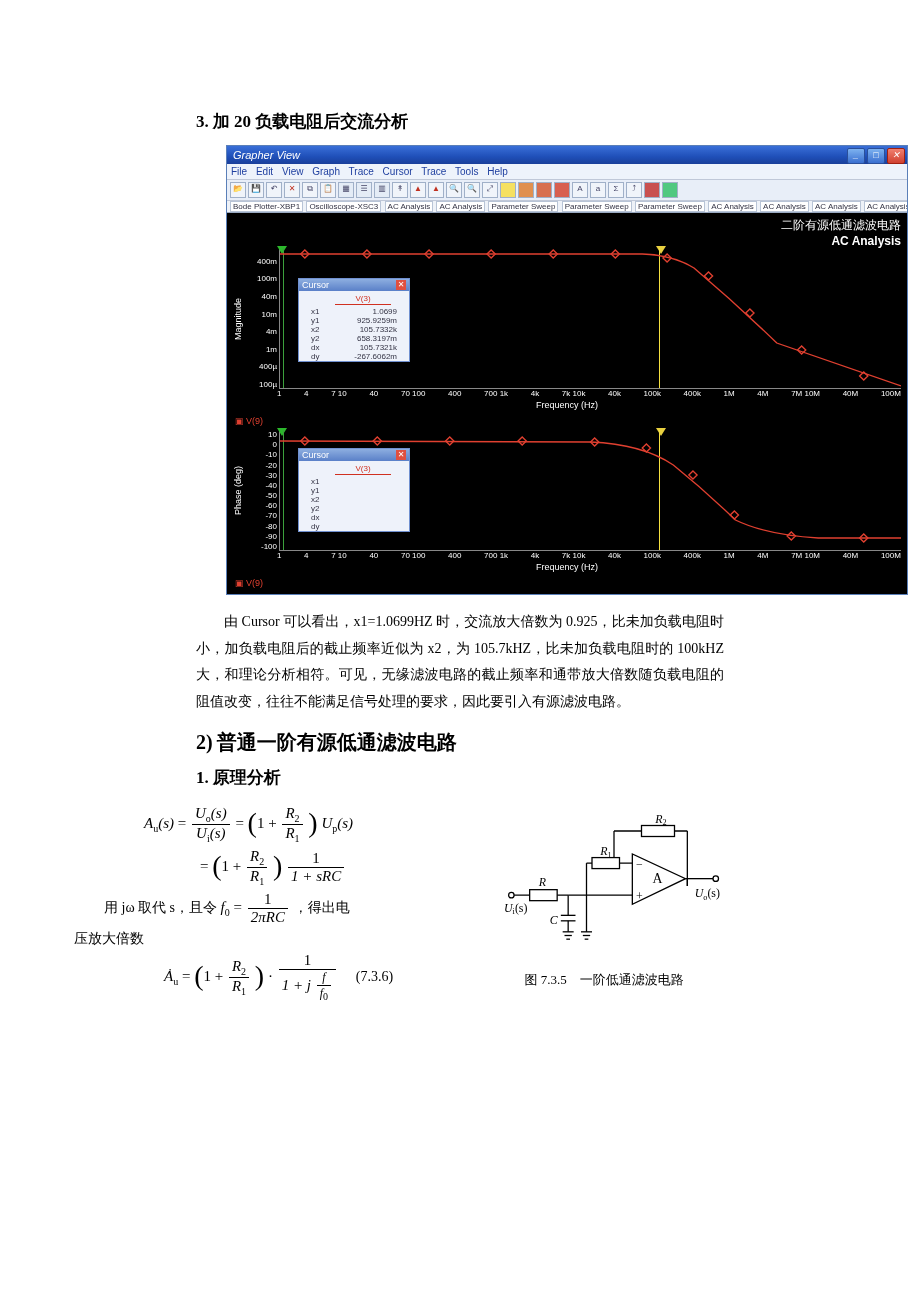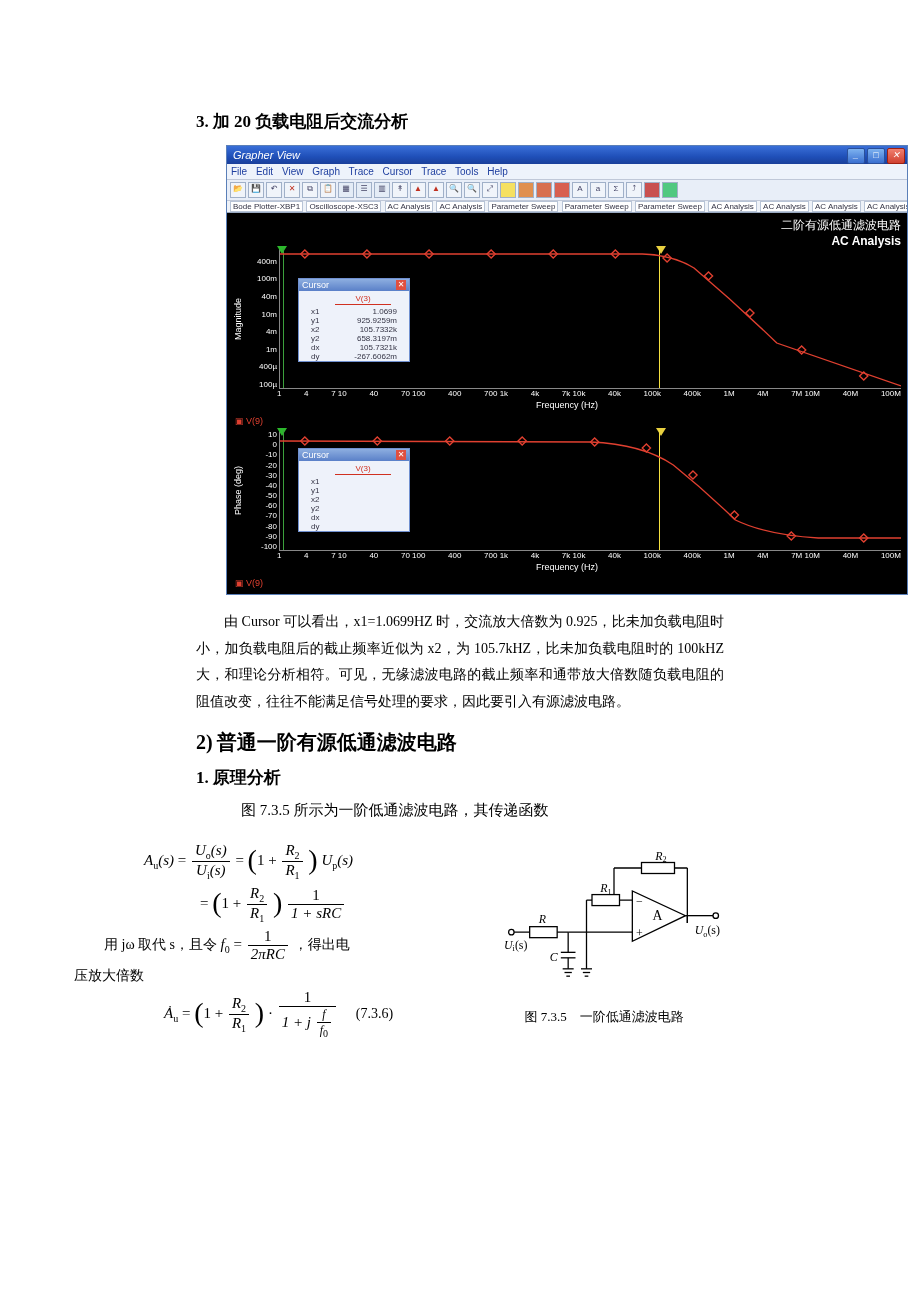--- a/index.html
+++ b/index.html
@@ -452,21 +452,20 @@
   <div class="heading2-row">
     <span class="h2-num">2)</span>
     <span class="h2-text">普通一阶有源低通滤波电路</span>
   </div>
 
   <div class="heading-row">
     <span class="h-num">1.</span>
     <span class="h-text">原理分析</span>
   </div>
 
-  <div class="subhead">图 7.3.5 所示为一阶低通滤波电路，其传递函数</div>
 
   <div class="formula-block">
     <div class="formulas">
 
       <div class="formula-line">
         <span class="ital">A</span><span class="sub">u</span><span class="ital">(s)</span>
         <span>=</span>
         <span class="frac"><span class="num"><span class="ital">U</span><span class="sub">o</span><span class="ital">(s)</span></span><span class="den"><span class="ital">U</span><span class="sub">i</span><span class="ital">(s)</span></span></span>
         <span>=</span>
         <span class="paren-big">(</span><span>1</span> <span>+</span>

